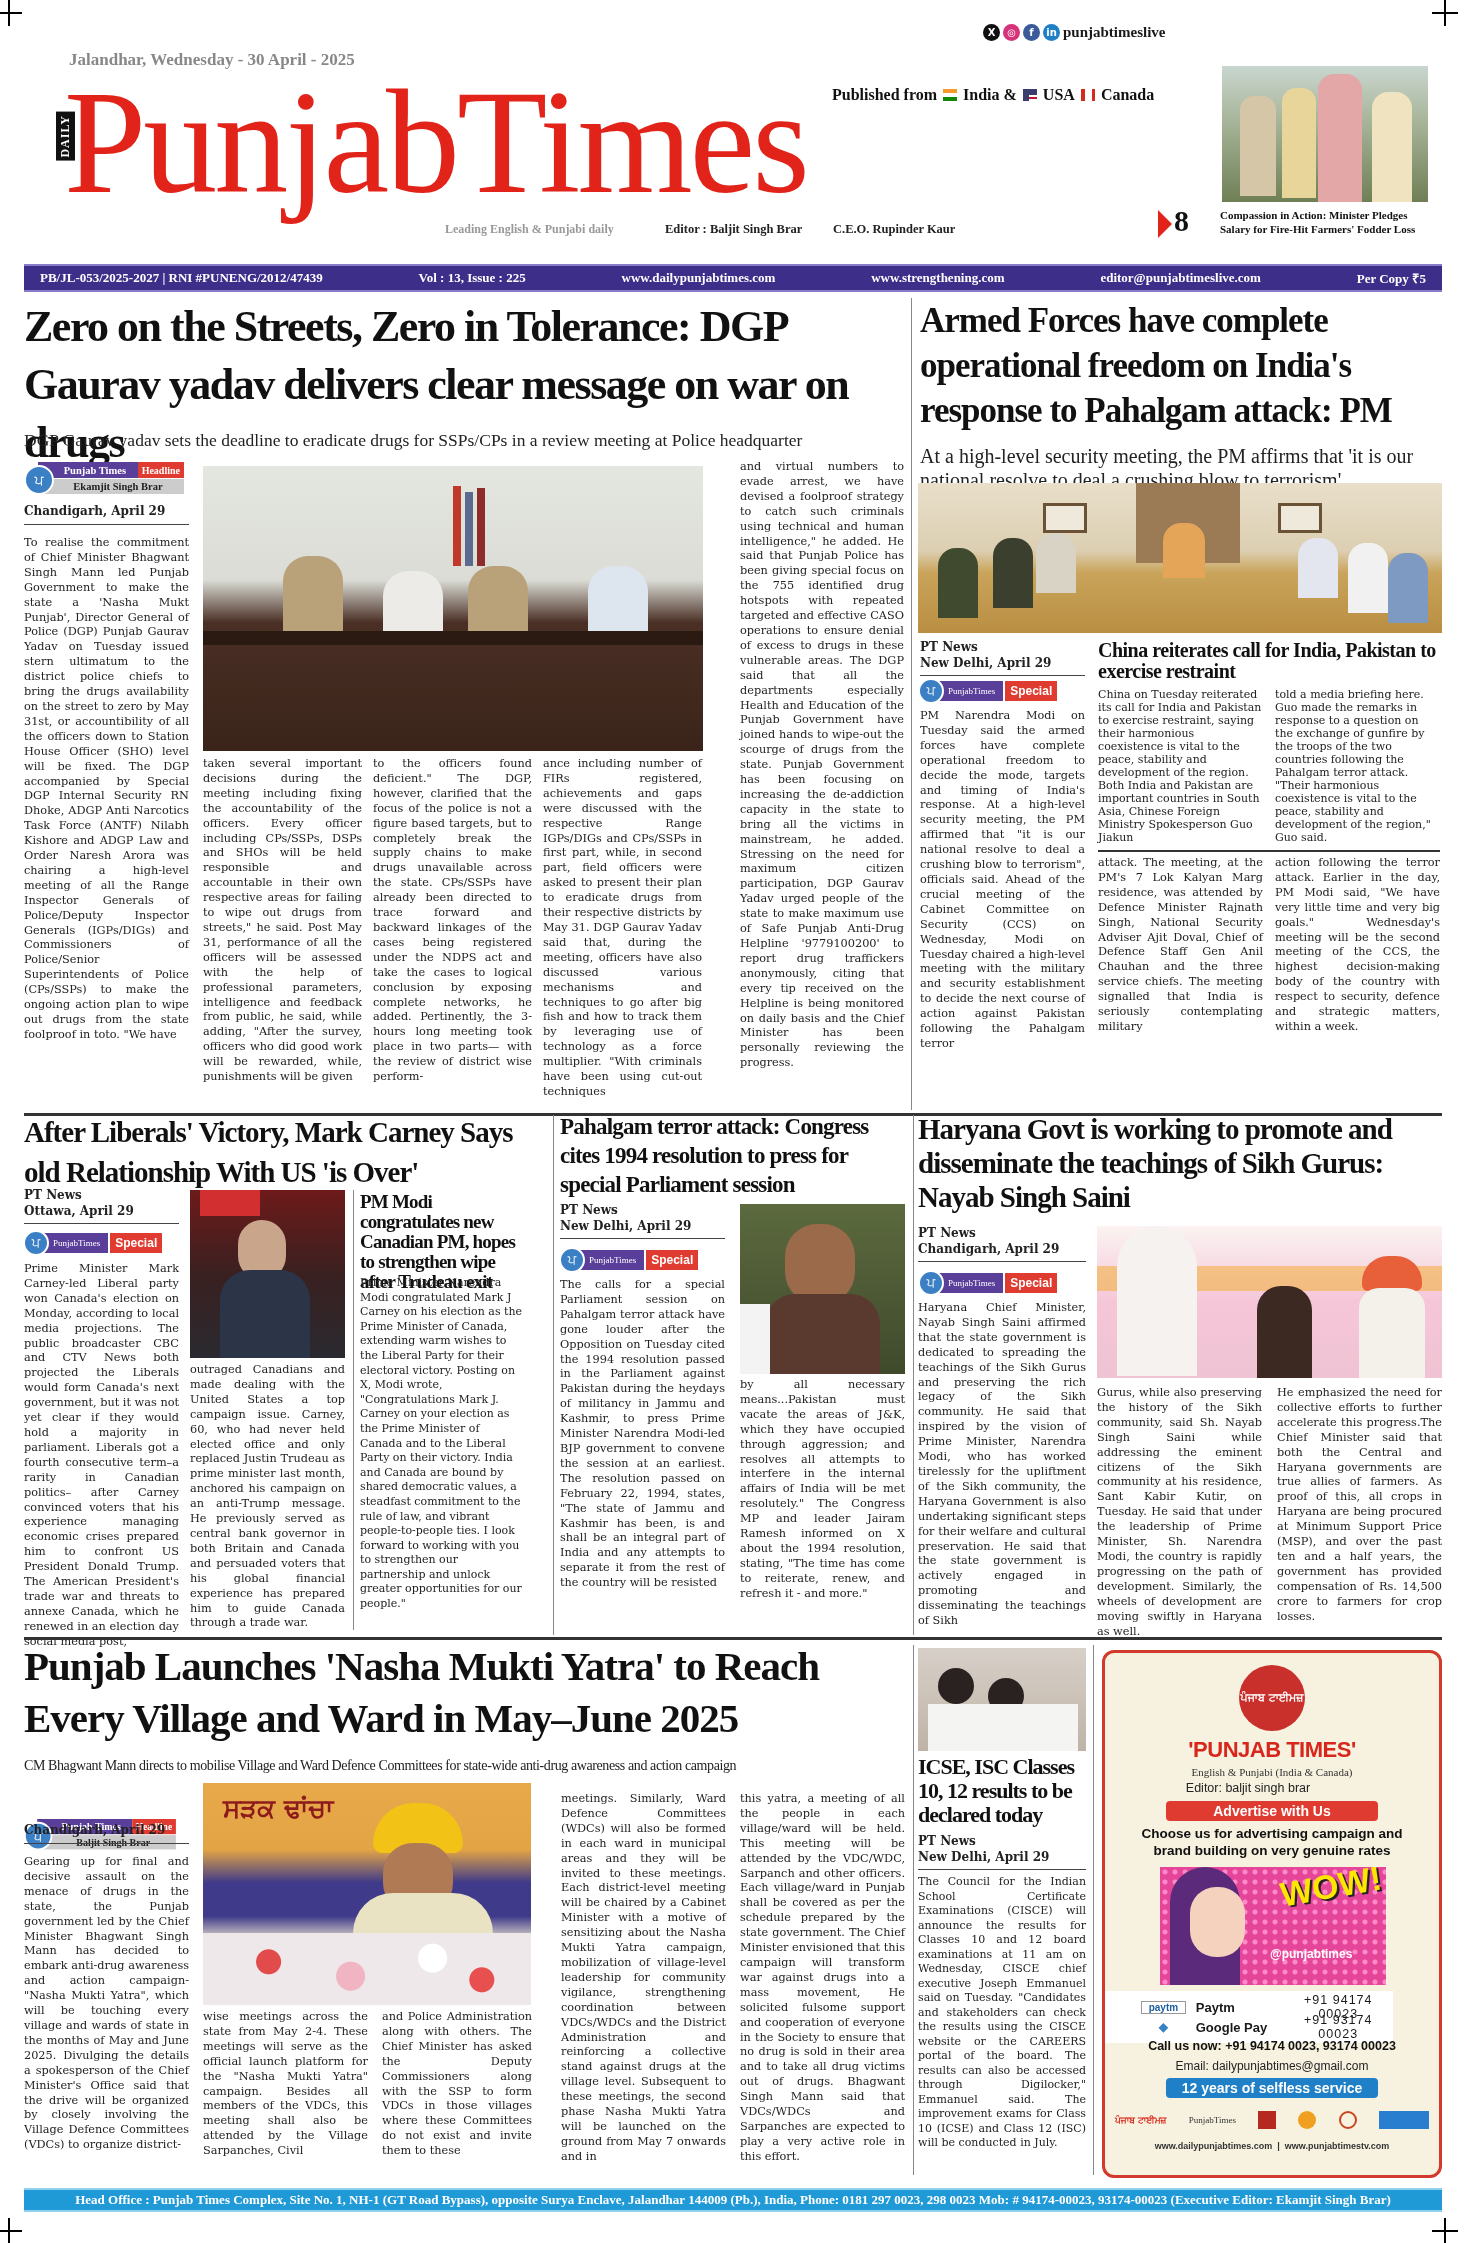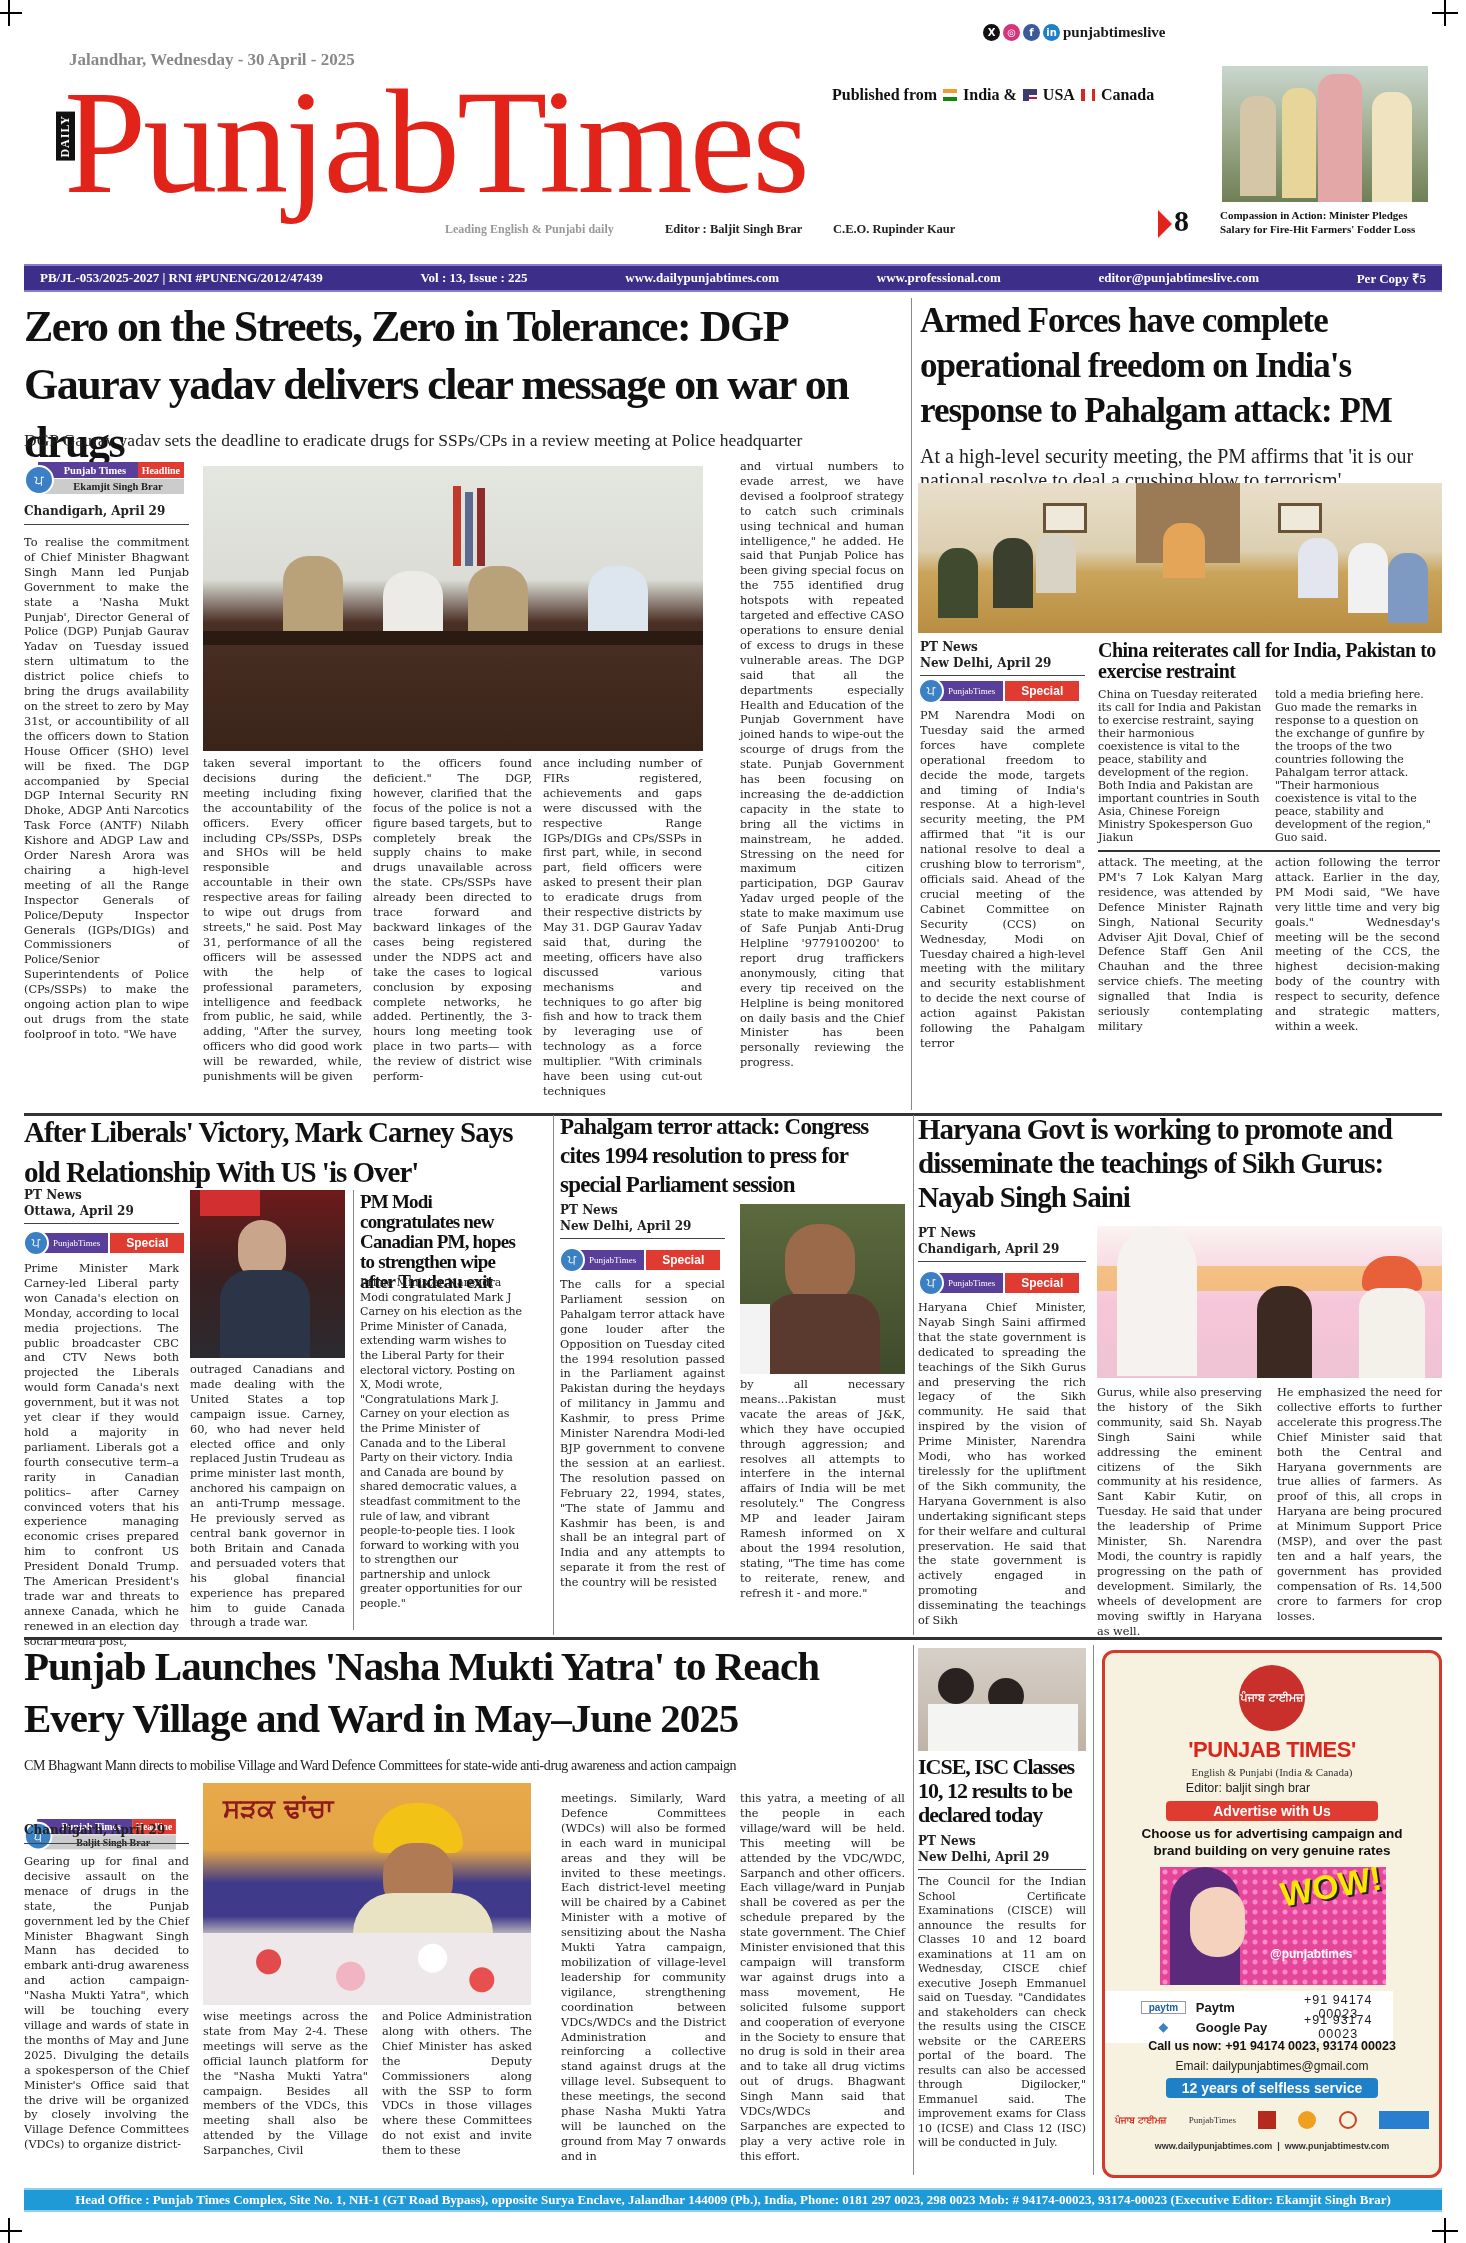--- a/index.html
+++ b/index.html
@@ -16,21 +16,21 @@
 .social{display:flex;gap:3px;align-items:center;font-family:"Liberation Serif",serif;font-weight:700;font-size:15px}
 .soc{width:17px;height:17px;border-radius:50%;color:#fff;font-size:10px;display:flex;align-items:center;justify-content:center;font-family:"DejaVu Sans",sans-serif}
 .infobar{background:#3d2e8a;color:#fff;font-family:"Liberation Serif",serif;font-weight:700;font-size:13px;display:flex;align-items:center;justify-content:space-between;padding:0 16px;border-top:2px solid #8a7cc9;border-bottom:2px solid #8a7cc9}
 .hl{font-family:"Liberation Serif",serif;font-weight:700;color:#111;line-height:1.12;letter-spacing:-1px}
 .deck{font-family:"Liberation Serif",serif;font-size:17px;color:#222;line-height:1.2}
 .body{font-family:"DejaVu Serif",serif;font-size:11.3px;line-height:14.9px;text-align:justify;color:#222;hyphens:auto}
 .byline{font-family:"DejaVu Serif",serif;font-weight:700;font-size:12px;line-height:1.3;color:#222;border-bottom:1.5px solid #444;padding-bottom:4px}
 .badge{display:flex;height:20px;align-items:stretch}
 .badge .logo{width:26px;height:26px;border-radius:50%;background:#3b7fc4;border:2px solid #fff;margin-top:-3px;color:#fff;font-size:13px;display:flex;align-items:center;justify-content:center;font-family:"DejaVu Sans",sans-serif;z-index:2}
 .badge .pt{background:#5a3f9a;color:#fff;font-family:"Liberation Serif",serif;font-size:9px;padding:0 8px;display:flex;align-items:center;margin-left:-10px;padding-left:14px}
-.badge .sp{background:#e03b30;color:#fff;font-family:"Liberation Sans",sans-serif;font-weight:700;font-size:12px;padding:0 16px;display:flex;align-items:center;margin-left:2px}
+.badge .sp{background:#e03b30;color:#fff;font-family:"Liberation Sans",sans-serif;font-weight:700;font-size:12px;padding:0 5px;display:flex;align-items:center;margin-left:2px}
 .hbadge{position:relative;width:162px;height:34px}
 .hbadge .logo{position:absolute;left:2px;top:3px;width:30px;height:30px;border-radius:50%;background:#3b7fc4;border:2px solid #fff;color:#fff;font-size:14px;display:flex;align-items:center;justify-content:center;font-family:"DejaVu Sans",sans-serif;z-index:2}
 .hbadge .top{position:absolute;left:16px;top:0;width:146px;height:16px;display:flex}
 .hbadge .top .n{flex:1;background:#5a3f9a;color:#fff;font-family:"Liberation Serif",serif;font-weight:700;font-size:10.5px;display:flex;align-items:center;justify-content:center;padding-left:14px}
 .hbadge .top .h{background:#e03b30;color:#fff;font-family:"Liberation Serif",serif;font-weight:700;font-size:10px;padding:0 4px;display:flex;align-items:center}
 .hbadge .bot{position:absolute;left:16px;top:17px;width:146px;height:15px;background:#ccc;color:#222;font-family:"Liberation Serif",serif;font-weight:700;font-size:10.5px;display:flex;align-items:center;justify-content:center;padding-left:14px}
 .photo{position:absolute;overflow:hidden}
 .rule-h{position:absolute;height:3px;background:#333}
 .rule-v{position:absolute;width:1px;background:#888}
 .footer{background:#1f9ad6;color:#fff;font-family:"Liberation Serif",serif;font-weight:700;font-size:13px;display:flex;align-items:center;justify-content:center;white-space:nowrap;border-top:2px solid #8fd0ee;border-bottom:2px solid #8fd0ee}
@@ -78,21 +78,21 @@
   </div>
   <div class="abs" style="left:1158px;top:210px;width:0;height:0;border-top:14px solid transparent;border-bottom:14px solid transparent;border-left:14px solid #e2231a"></div>
   <div class="abs" style="left:1174px;top:204px;font-family:'Liberation Serif',serif;font-weight:700;font-size:30px;color:#111">8</div>
   <div class="abs" style="left:1220px;top:208px;width:210px;font-family:'Liberation Serif',serif;font-weight:700;font-size:11px;line-height:1.3;color:#111">Compassion in Action: Minister Pledges Salary for Fire-Hit Farmers' Fodder Loss</div>
 </header>
 
 <div class="abs infobar" style="left:24px;top:264px;width:1418px;height:28px">
   <span>PB/JL-053/2025-2027 | RNI #PUNENG/2012/47439</span>
   <span>Vol : 13, Issue : 225</span>
   <span>www.dailypunjabtimes.com</span>
-  <span>www.professional.com</span>
+  <span>www.strengthening.com</span>
   <span>editor@punjabtimeslive.com</span>
   <span>Per Copy ₹5</span>
 </div>
 
 <article>
   <h1 class="abs hl" style="left:24px;top:298px;width:880px;font-size:44px;line-height:58px;letter-spacing:-1.5px">Zero on the Streets, Zero in Tolerance: DGP Gaurav yadav delivers clear message on war on drugs</h1>
   <div class="abs deck" style="left:24px;top:430px;width:880px;font-size:17.5px">DGP Gaurav yadav sets the deadline to eradicate drugs for SSPs/CPs in a review meeting at Police headquarter</div>
   <div class="abs hbadge" style="left:22px;top:462px">
     <div class="logo">ਪ</div>
     <div class="top">

